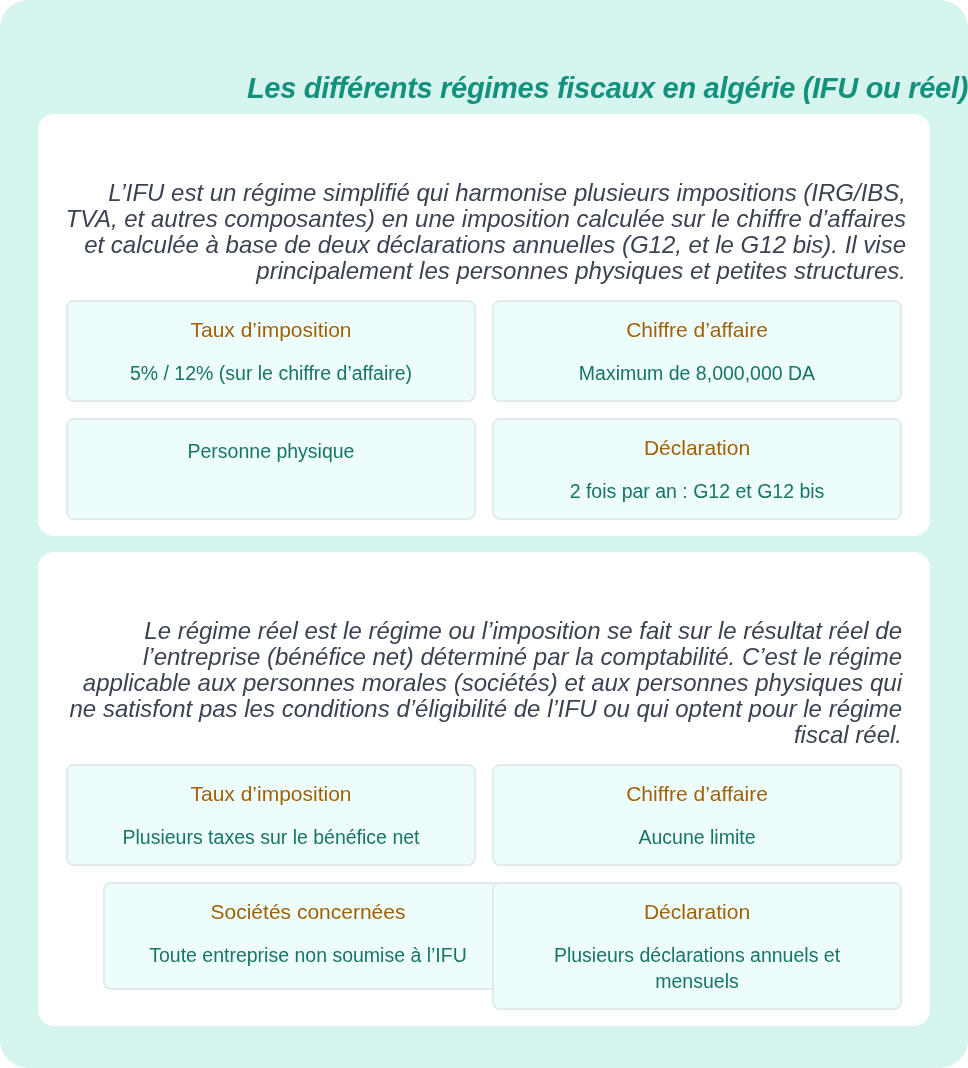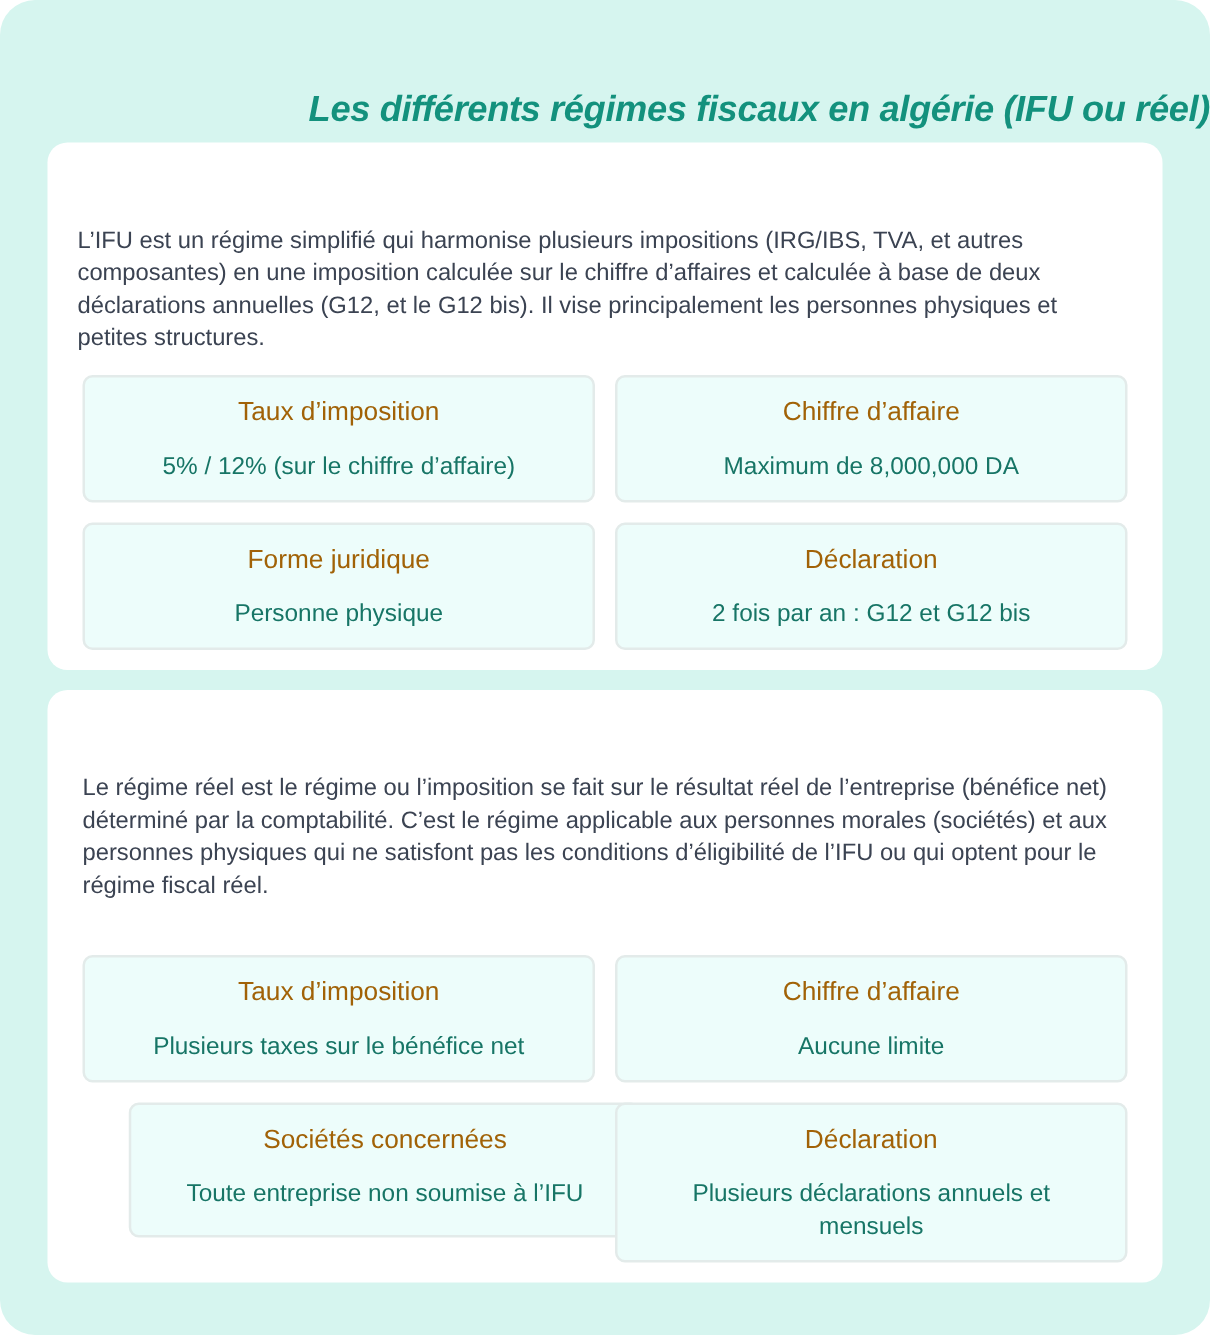--- a/index.html
+++ b/index.html
@@ -19,22 +19,22 @@
       position: absolute; left: 38px; width: 892px; background: #ffffff;
       border-radius: 16px;
     }
     .card.ifu { top: 114px; height: 422px; }
     .card.reel { top: 552px; height: 474px; }
     .card-title {
       position: absolute; left: 0; width: 100%; text-align: center;
       font-size: 24px; font-weight: bold; color: #121a2a;
     }
     .card-desc {
-      position: absolute; left: 24px; right: 24px; text-align: left;
-      font-size: 19px; line-height: 26px; color: #3b4352;
+      position: absolute; left: 24px; right: 24px; text-align: right;
+      font-size: 24px; line-height: 26px; color: #3b4352; font-style: italic;
     }
     .tile {
       position: absolute; width: 410px; background: #edfdfb;
       border: 2px solid #e3ebea; border-radius: 8px; text-align: center;
     }
     .tile .label {
       display: block; font-size: 21px; color: #a16207; margin-top: 16px;
     }
     .tile .value {
       display: block; font-size: 19.5px; font-weight: normal; color: #177566;
@@ -52,21 +52,20 @@
 
     <div class="tile" style="left:28px; top:186px; height:102px;">
       <span class="label">Taux d’imposition</span>
       <span class="value">5% / 12% (sur le chiffre d’affaire)</span>
     </div>
     <div class="tile" style="left:454px; top:186px; height:102px;">
       <span class="label">Chiffre d’affaire</span>
       <span class="value">Maximum de 8,000,000 DA</span>
     </div>
     <div class="tile" style="left:28px; top:304px; height:102px;">
-      <span class="label">Forme juridique</span>
       <span class="value">Personne physique</span>
     </div>
     <div class="tile" style="left:454px; top:304px; height:102px;">
       <span class="label">Déclaration</span>
       <span class="value">2 fois par an : G12 et G12 bis</span>
     </div>
   </section>
 
   <section class="card reel">
     <p class="card-desc" style="top:66px; left:28px; right:28px;">Le régime réel est le régime ou l’imposition se fait sur le résultat réel de l’entreprise (bénéfice net) déterminé par la comptabilité. C’est le régime applicable aux personnes morales (sociétés) et aux personnes physiques qui ne satisfont pas les conditions d’éligibilité de l’IFU ou qui optent pour le régime fiscal réel.</p>

